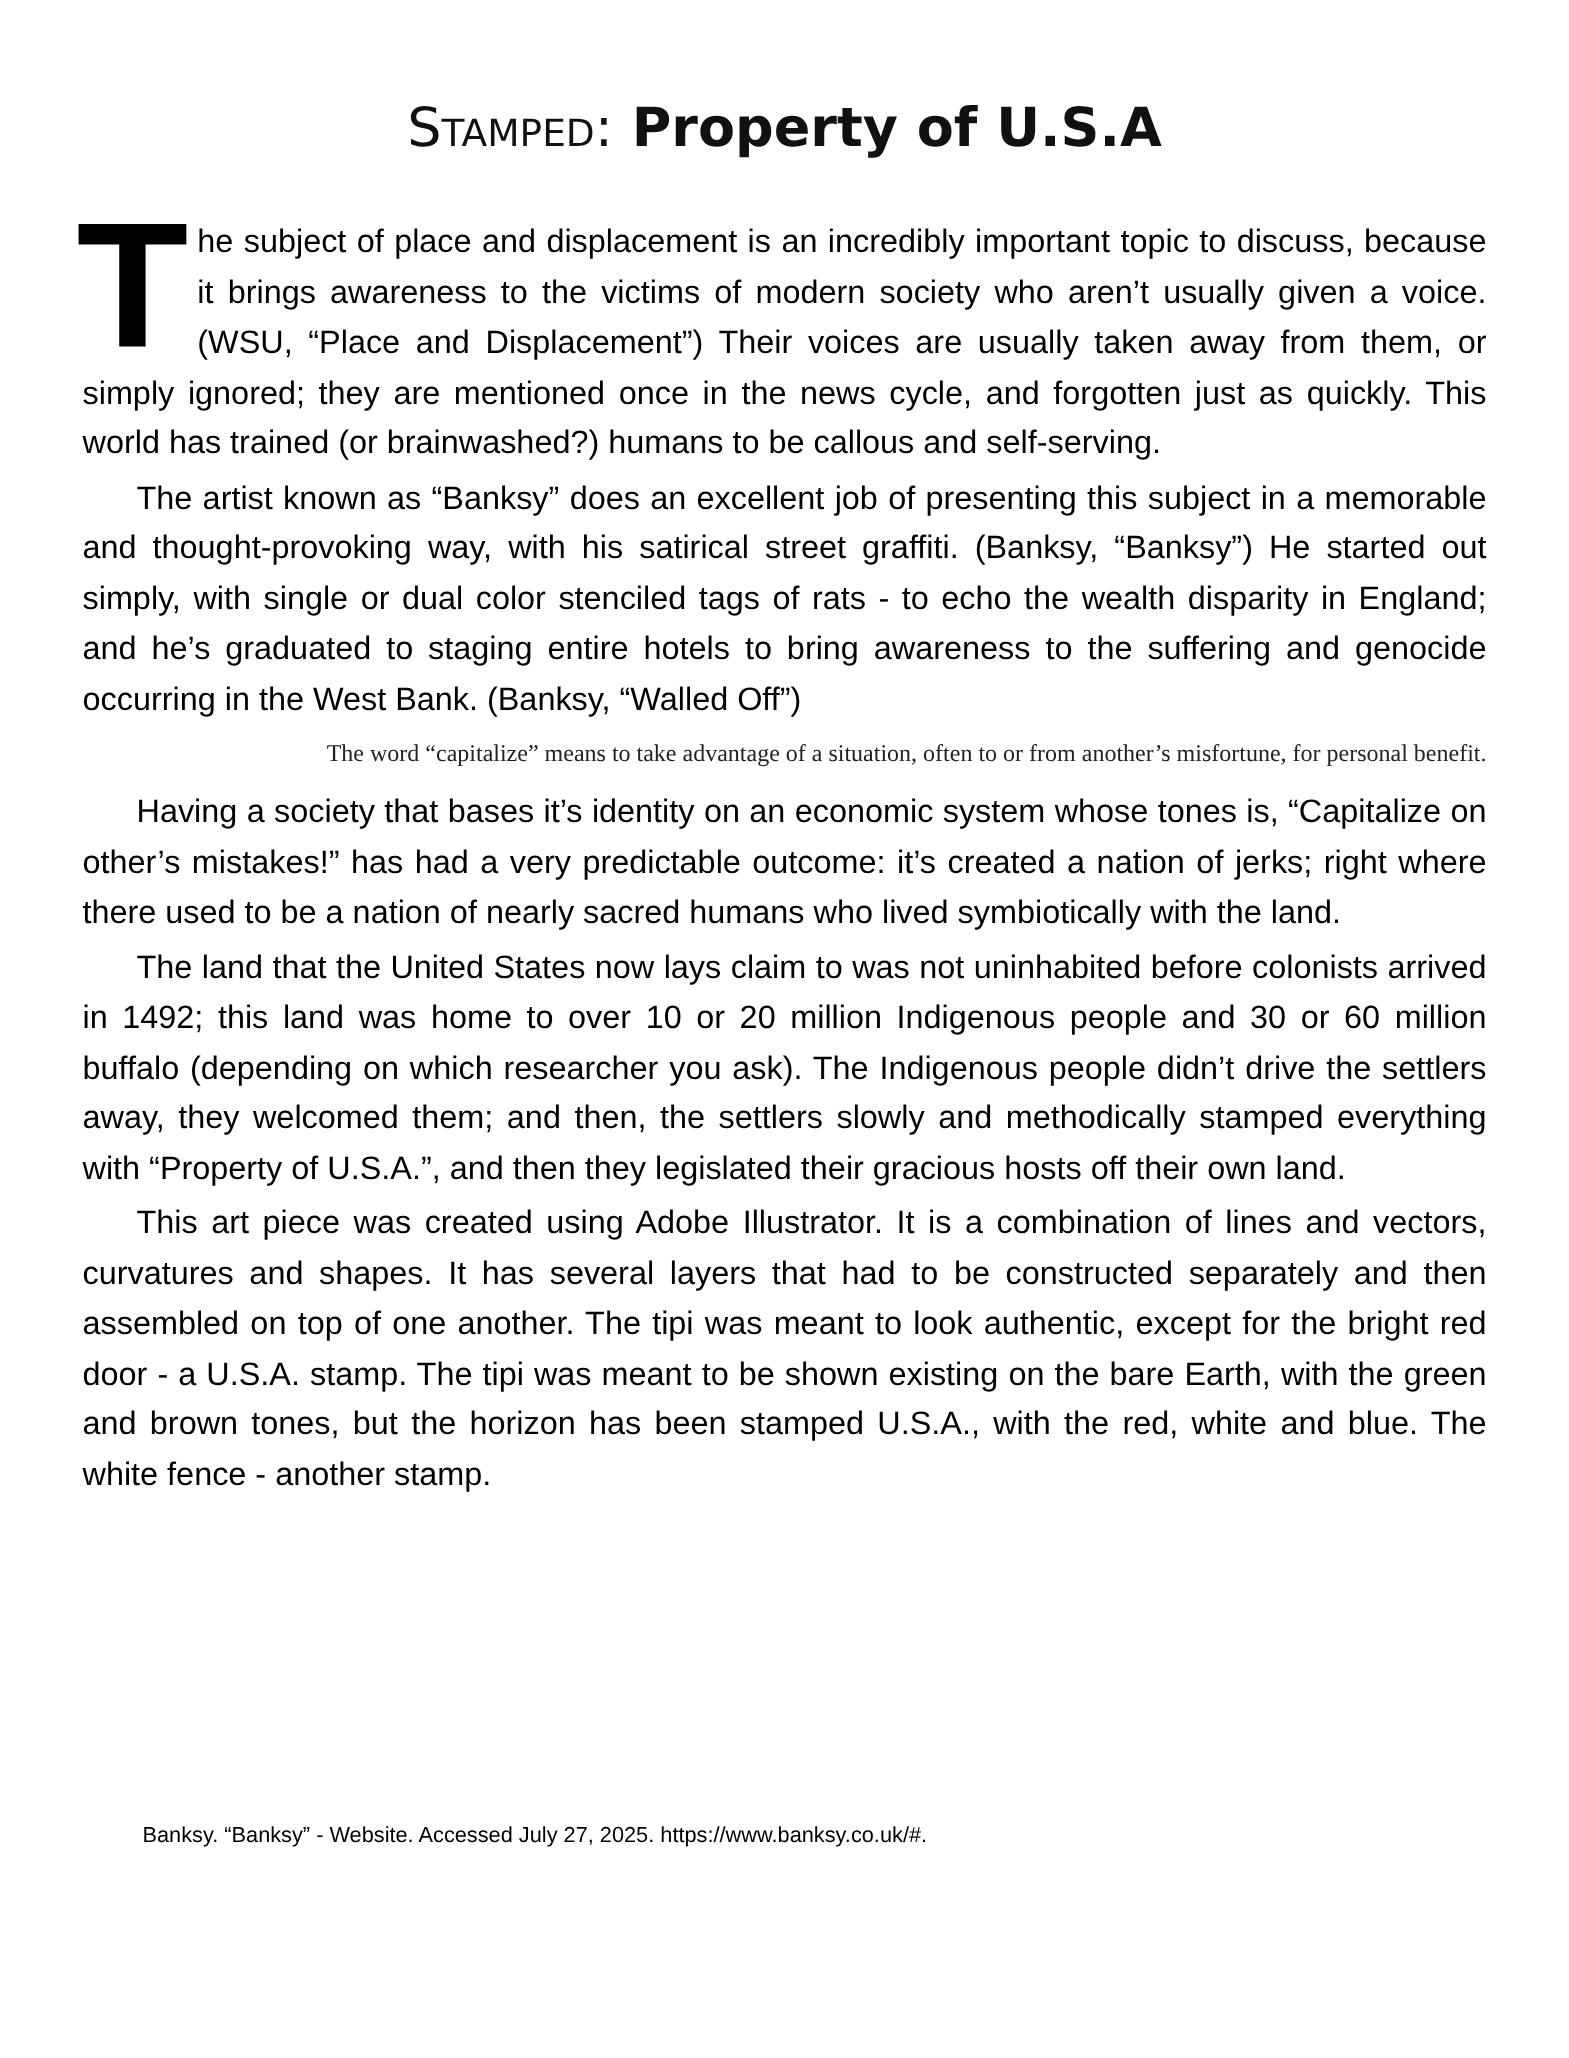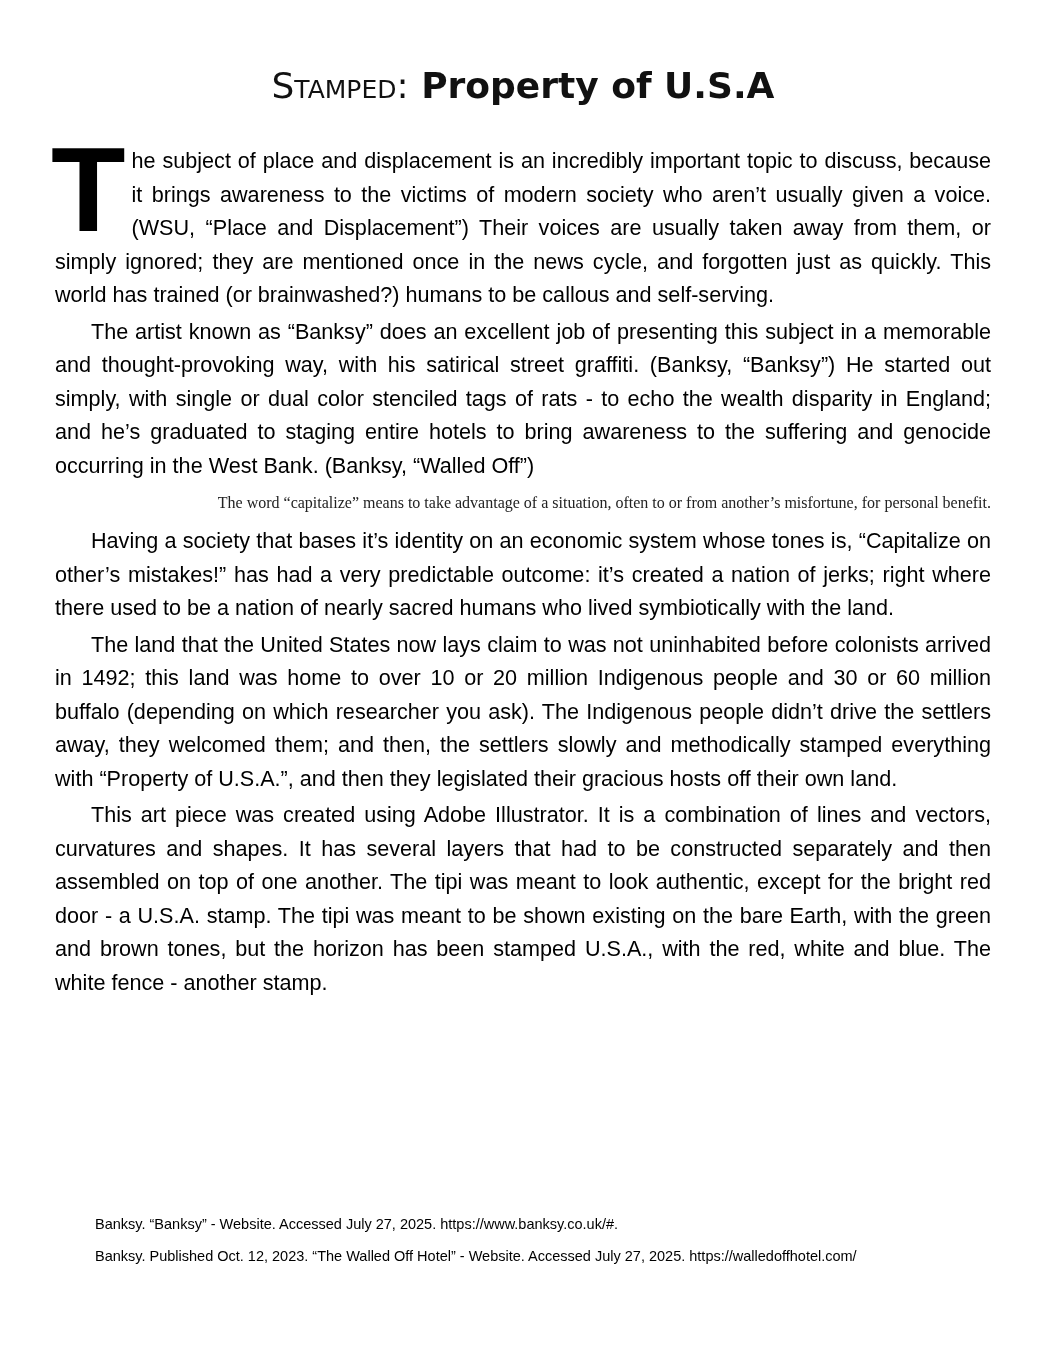--- a/index.html
+++ b/index.html
@@ -44,14 +44,13 @@
   <p class="first"><span class="dropcap">T</span><span>he subject of place and displacement is an incredibly important topic to discuss, because it brings awareness to the victims of modern society who aren’t usually given a voice. (WSU, “Place and Displacement”) Their voices are usually taken away from them, or simply ignored; they are mentioned once in the news cycle, and forgotten just as quickly. This world has trained (or brainwashed?) humans to be callous and self-serving.</span></p>
   <p>The artist known as “Banksy” does an excellent job of presenting this subject in a memorable and thought-provoking way, with his satirical street graffiti. (Banksy, “Banksy”) He started out simply, with single or dual color stenciled tags of rats - to echo the wealth disparity in England; and he’s graduated to staging entire hotels to bring awareness to the suffering and genocide occurring in the West Bank. (Banksy, “Walled Off”)</p>
   <p class="quote">The word “capitalize” means to take advantage of a situation, often to or from another’s misfortune, for personal benefit.</p>
   <p>Having a society that bases it’s identity on an economic system whose tones is, “Capitalize on other’s mistakes!” has had a very predictable outcome: it’s created a nation of jerks; right where there used to be a nation of nearly sacred humans who lived symbiotically with the land.</p>
   <p>The land that the United States now lays claim to was not uninhabited before colonists arrived in 1492; this land was home to over 10 or 20 million Indigenous people and 30 or 60 million buffalo (depending on which researcher you ask). The Indigenous people didn’t drive the settlers away, they welcomed them; and then, the settlers slowly and methodically stamped everything with “Property of U.S.A.”, and then they legislated their gracious hosts off their own land.</p>
   <p>This art piece was created using Adobe Illustrator. It is a combination of lines and vectors, curvatures and shapes. It has several layers that had to be constructed separately and then assembled on top of one another. The tipi was meant to look authentic, except for the bright red door - a U.S.A. stamp. The tipi was meant to be shown existing on the bare Earth, with the green and brown tones, but the horizon has been stamped U.S.A., with the red, white and blue. The white fence - another stamp.</p>
 </div>
 
 <div class="refs">
   <p>Banksy. “Banksy” - Website. Accessed July 27, 2025. https://www.banksy.co.uk/#.</p>
-  <p>Banksy. Published Oct. 12, 2023. “The Walled Off Hotel” - Website. Accessed July 27, 2025. https://walledoffhotel.com/</p>
 </div>
 
 </body></html>

